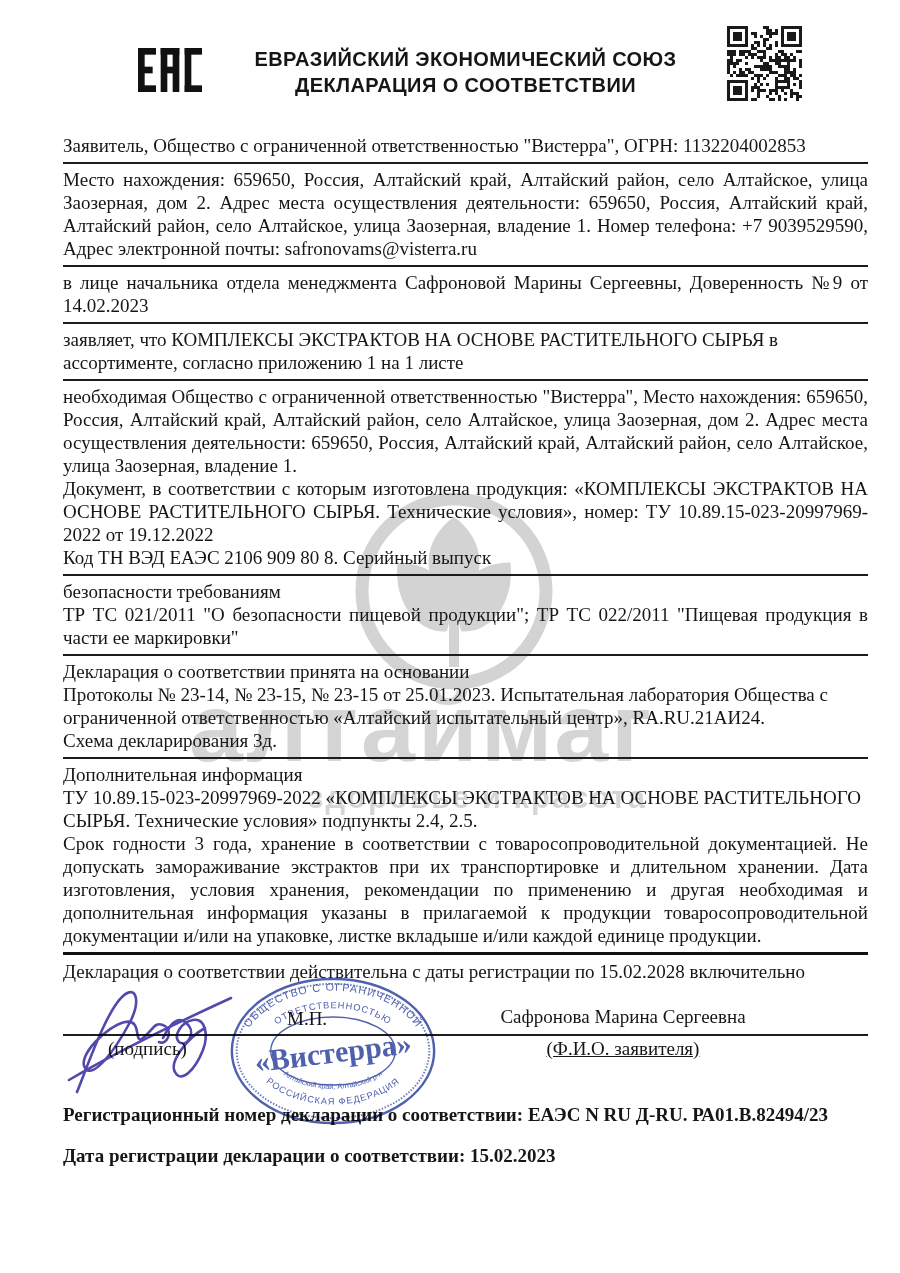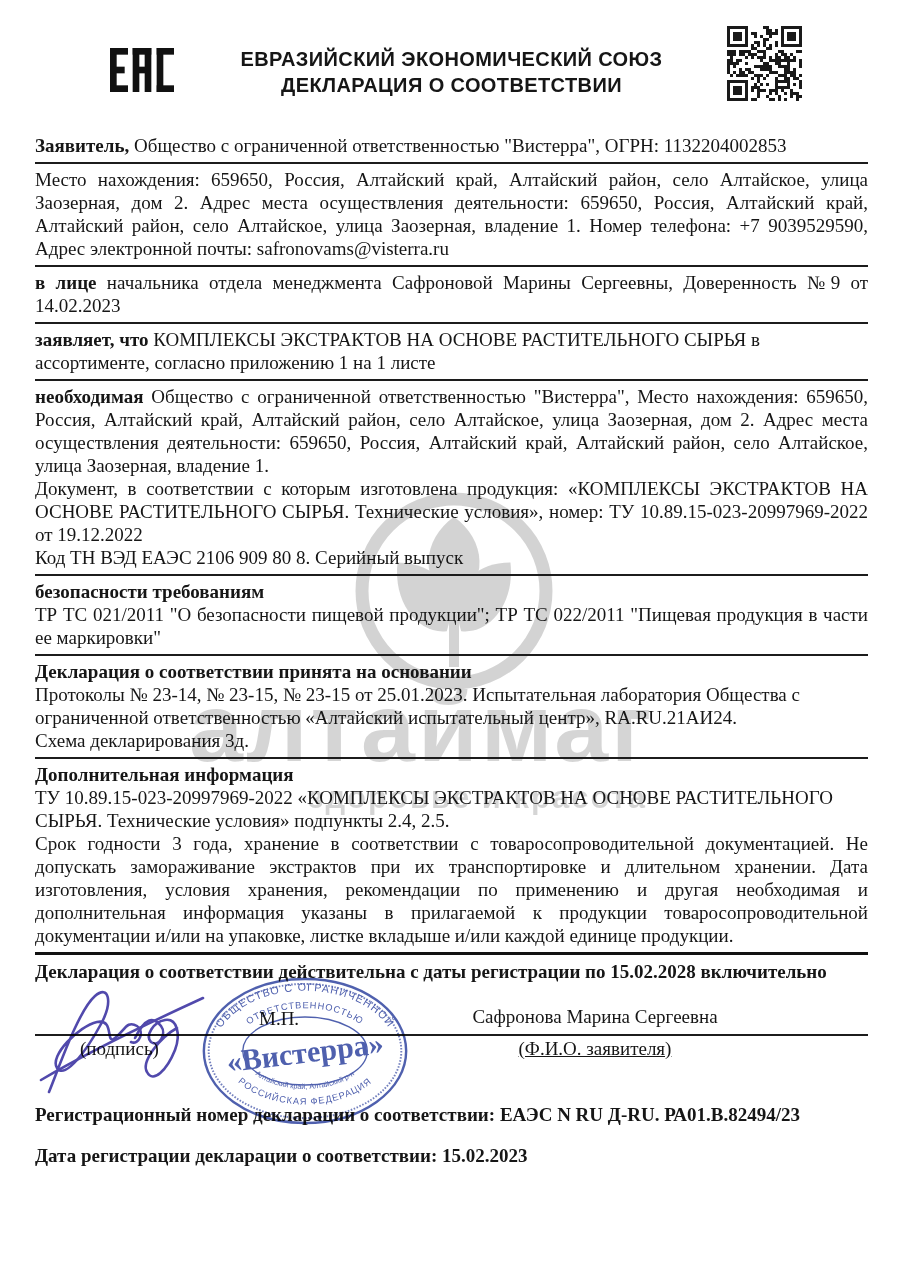--- a/index.html
+++ b/index.html
@@ -1,37 +1,37 @@
 <!DOCTYPE html>
 <html><head>
 <meta charset="utf-8">
 <style>
   html,body{margin:0;padding:0;background:#e8e8e8;}
   .page{
     position:relative;width:900px;height:1273px;background:#ffffff;
     margin:0 auto;overflow:hidden;
     font-family:"Liberation Serif",serif;color:#161616;
   }
-  .content{position:relative;z-index:1;padding:26px 32px 0 35px;}
+  .content{position:relative;z-index:1;padding:26px 32px 0 63px;}
   
   .wm{position:absolute;z-index:0;color:#000;font-family:"Liberation Sans",sans-serif;font-weight:bold;pointer-events:none;}
   .wm-text{left:148px;top:672px;font-size:97px;letter-spacing:3px;opacity:0.16;margin-left:41px;}
   .wm-sub{left:308px;top:780px;font-size:31px;font-weight:bold;letter-spacing:2px;opacity:0.16;text-align:center;}
   .wm-logo{position:absolute;left:352px;top:487px;z-index:0;opacity:0.17;pointer-events:none;}
   
   .hdr{position:relative;height:104px;}
   .eac{position:absolute;left:75px;top:10px;}
   .doc-title{position:absolute;left:130px;right:130px;top:20px;text-align:center;
     font-family:"Liberation Sans",sans-serif;font-weight:bold;font-size:20px;line-height:26px;letter-spacing:0.4px;}
   .qr{position:absolute;right:66px;top:0px;}
   
   .sec{border-bottom:2px solid #1c1c1c;padding:4px 0 5px;font-size:19px;line-height:23px;}
   .sec p{margin:0;}
   .just{text-align:justify;}
-  .b{font-weight:bold;}
+  .b{font-weight:normal;}
   .sec-add{border-bottom:none;}
   .sec-validity{border-top:3px solid #111;border-bottom:none;padding-top:5px;}
   
   .sig-area{position:relative;height:100px;font-size:19px;}
   .sig-rule{position:absolute;left:0;right:0;top:46px;border-top:2px solid #1c1c1c;}
   .mp{position:absolute;left:224px;top:20px;font-size:19px;}
   .sig-name{position:absolute;left:380px;top:18px;width:360px;text-align:center;}
   .cap-sign{position:absolute;left:45px;top:50px;font-size:19px;}
   .cap-name{position:absolute;left:380px;top:50px;width:360px;text-align:center;font-size:19px;text-decoration:underline;}
   .signature-svg{position:absolute;left:0px;top:-12px;z-index:2;mix-blend-mode:multiply;pointer-events:none;}

